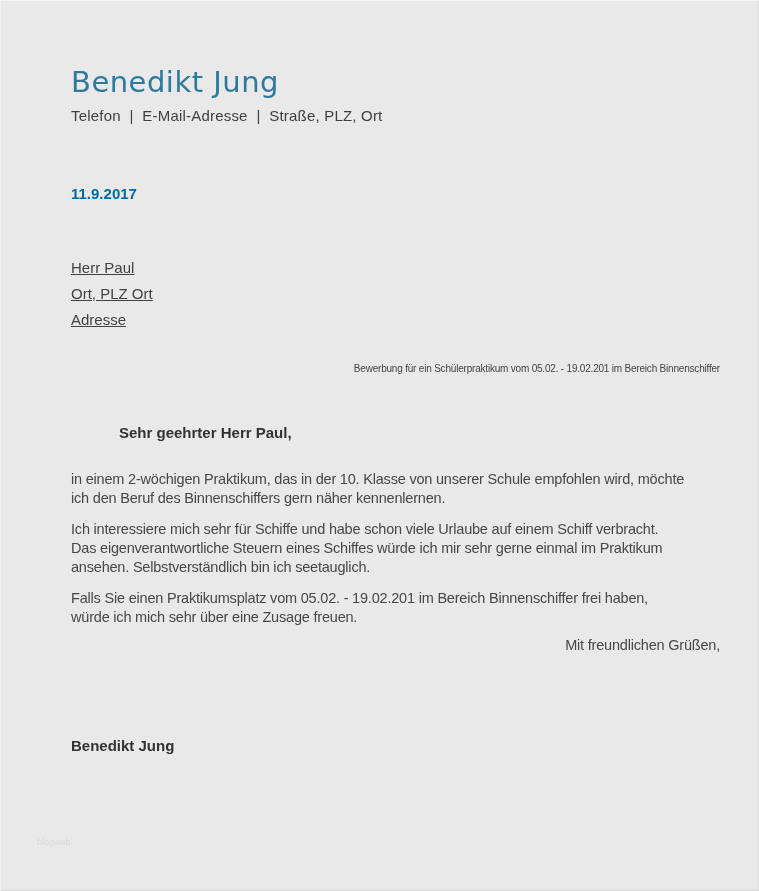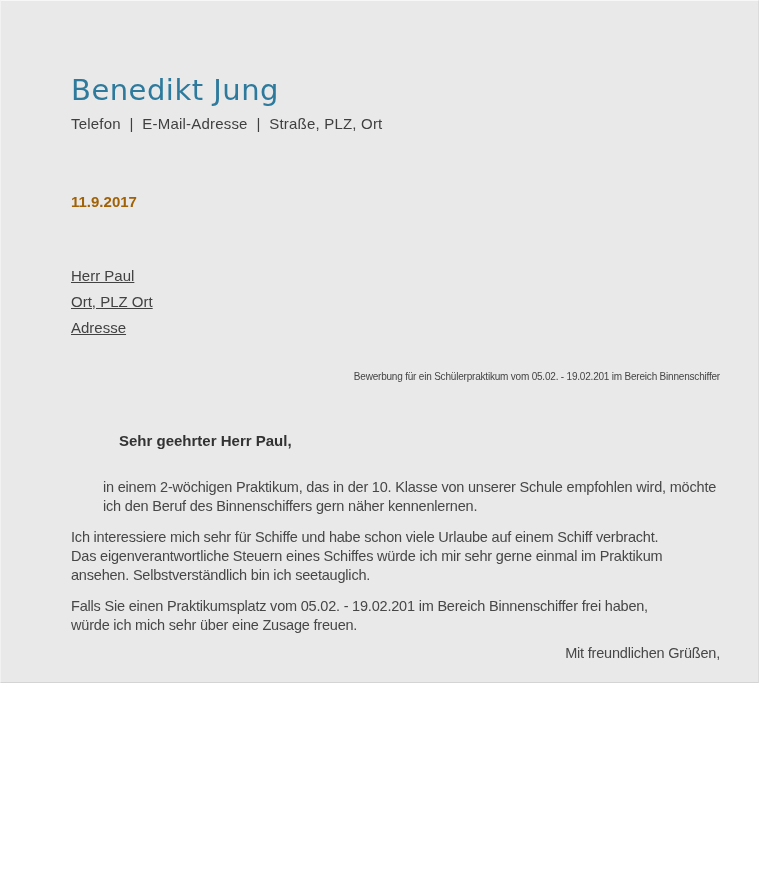--- a/index.html
+++ b/index.html
@@ -3,28 +3,28 @@
 <meta charset="utf-8">
 <style>
   html, body {
     margin: 0;
     padding: 0;
     background: #ffffff;
   }
   .page {
     position: relative;
     width: 759px;
-    height: 683px;
+    height: 891px;
     box-sizing: border-box;
     background: #e9e9e9;
     border-top: 1px solid #f7f7f7;
     border-left: 1px solid #f2f2f2;
     border-right: 1px solid #dcdcdc;
     border-bottom: 1px solid #d4d4d4;
-    padding: 12px 38px 0 70px;
+    padding: 4px 38px 0 70px;
     overflow: hidden;
     font-family: "Liberation Sans", "DejaVu Sans", sans-serif;
     color: #474747;
   }
   .sender-name {
     margin-top: 60px;
     font-size: 29px;
     line-height: 34px;
     letter-spacing: 0.5px;
     color: #2e7a9c;
@@ -36,21 +36,21 @@
     line-height: 18px;
     letter-spacing: 0.2px;
     color: #3f3f3f;
     white-space: pre-wrap;
   }
   .date-line {
     margin-top: 60px;
     font-size: 15px;
     line-height: 18px;
     font-weight: 700;
-    color: #a16207;
+    color: #0369a1;
   }
   .recipient-block {
     margin-top: 52px;
     font-size: 15px;
     line-height: 26px;
     color: #424242;
     text-decoration: underline;
   }
   .subject-line {
     margin-top: 26px;
@@ -69,21 +69,21 @@
     margin-left: 48px;
   }
   .para {
     margin: 0;
     font-size: 14.5px;
     line-height: 19px;
     letter-spacing: -0.2px;
     color: #474747;
     white-space: pre-line;
   }
-  .para-first { margin-top: 28px; margin-left: 32px; }
+  .para-first { margin-top: 28px; }
   .para-gap   { margin-top: 12px; }
   .closing {
     margin-top: 9px;
     font-size: 14.5px;
     line-height: 19px;
     letter-spacing: -0.2px;
     color: #474747;
     text-align: right;
   }
   .signature-name {

